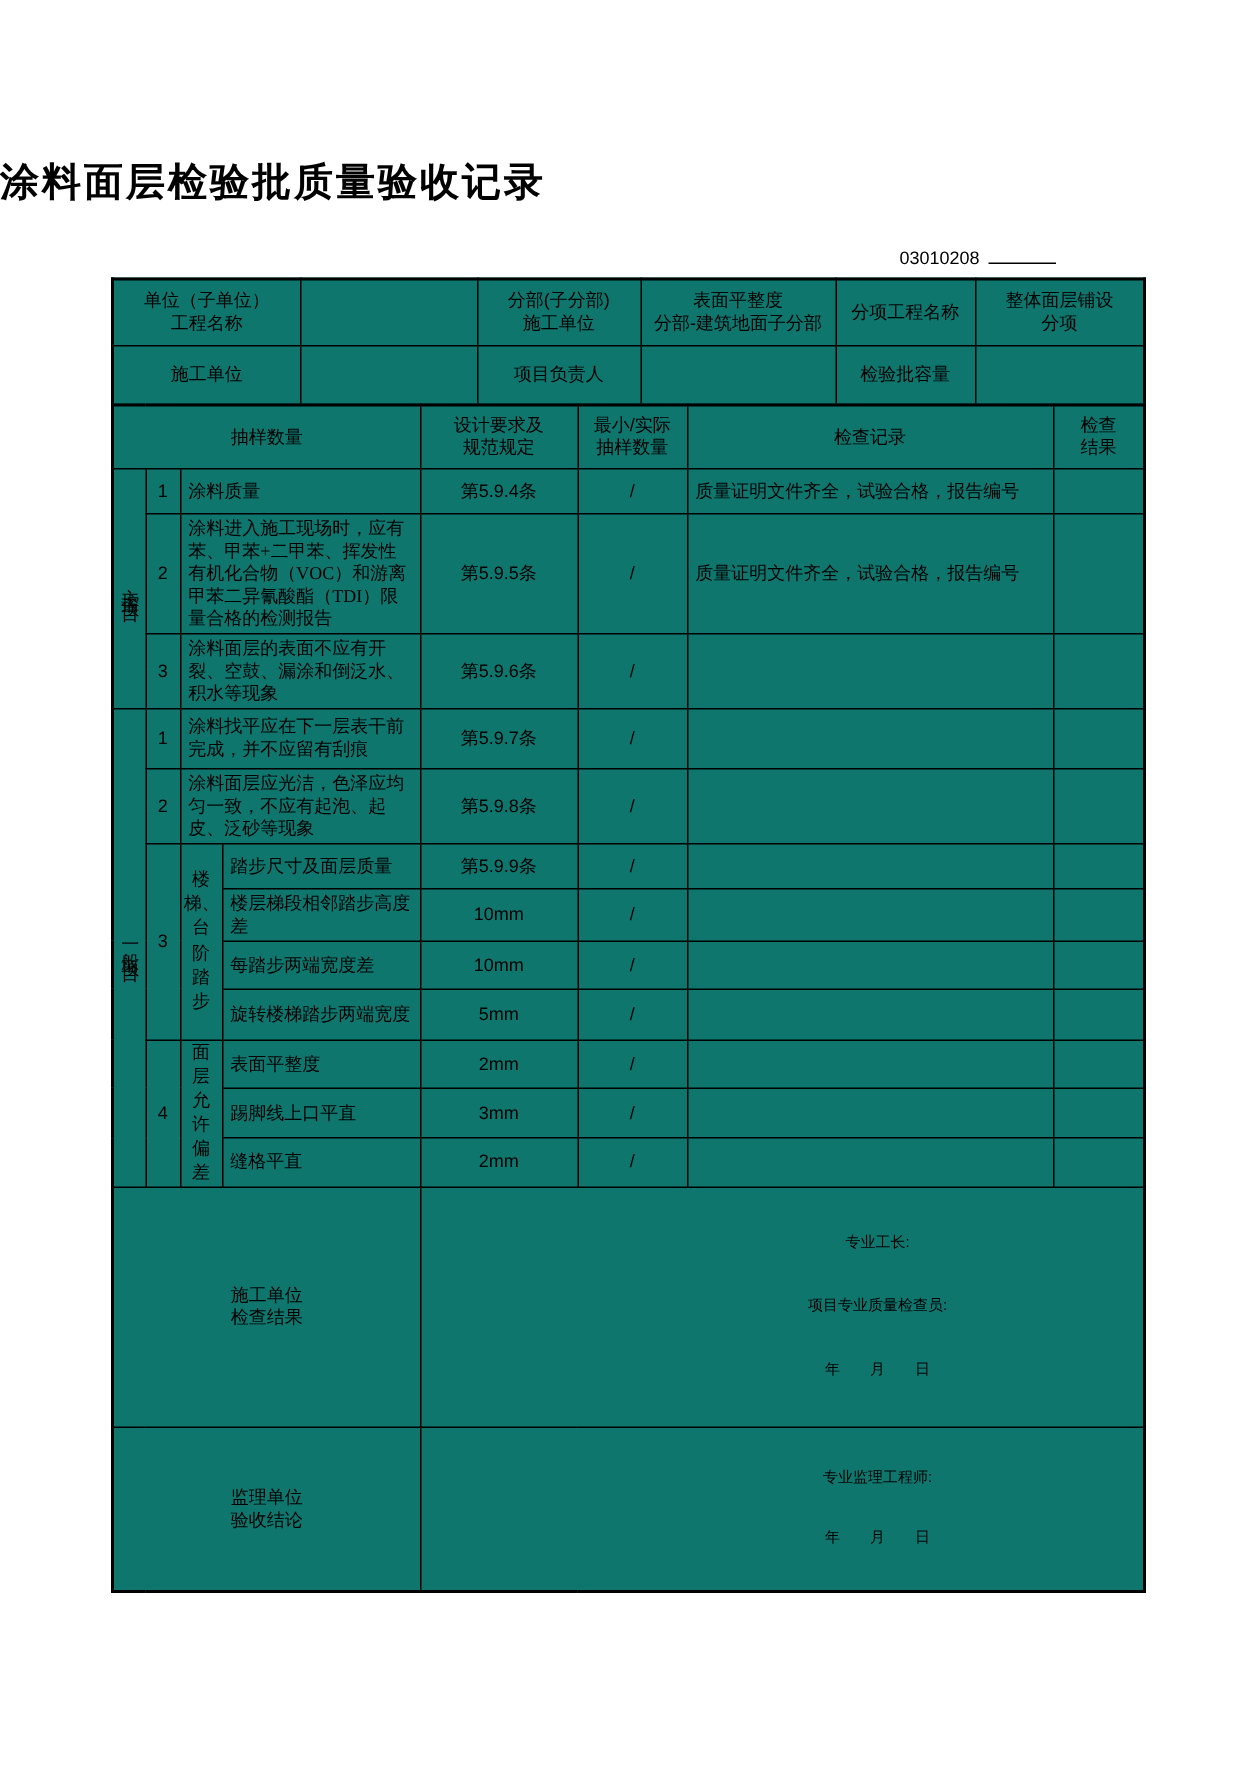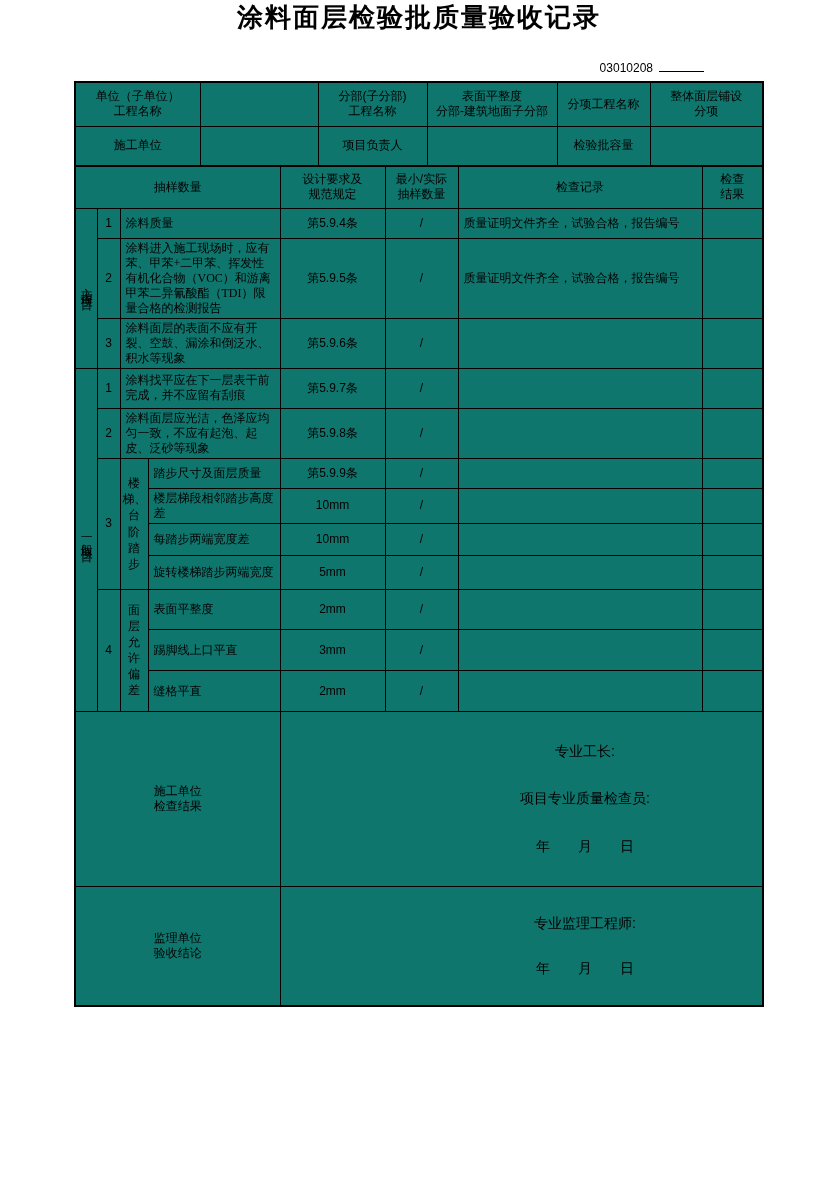--- a/index.html
+++ b/index.html
@@ -3,21 +3,21 @@
 <meta charset="utf-8">
 <style>
   * { box-sizing: border-box; }
   html, body { margin: 0; padding: 0; background: #ffffff; }
   .page {
     width: 838px; height: 1186px; background: #ffffff;
     font-family: "Liberation Sans", "DejaVu Sans", sans-serif;
     color: #000; position: relative; overflow: hidden;
   }
   .title {
-    text-align: center;
+    padding-top: 104px; 
     font-size: 26px; font-weight: bold; letter-spacing: 2px;
   }
   .form-no-line {
     width: 690px; margin: 24px 0 6px 74px;
     text-align: right; padding-right: 60px; font-size: 12px;
   }
   .blank-underline {
     display: inline-block; width: 45px; height: 13px;
     border-bottom: 1px solid #000; margin-left: 6px;
   }
@@ -32,25 +32,25 @@
     text-align: center; vertical-align: middle;
     padding: 1px 2px; overflow: hidden;
   }
   .pre { white-space: pre-line; }
   .left { text-align: left; padding: 2px 5px; font-family: Liberation Serif, serif; }
   .vcell { padding: 0; }
   .vlabel {
     writing-mode: vertical-rl; text-orientation: upright;
     display: inline-block; letter-spacing: 4px; font-size: 12px;
   }
-  .group-cell { padding: 12px 2px; line-height: 1.35; }
+  .group-cell { padding: 0 2px; line-height: 1.35; font-family: Liberation Mono, monospace; }
   .sig-cell { vertical-align: middle; }
   .sig-block {
     width: 250px; margin-left: auto; margin-right: 50px;
-    text-align: center; font-size: 14px;
+    text-align: center; font-size: 10px;
   }
   .sig-block .sig-row { margin: 30px 0; }
   .sig-block .sig-row-tight { margin: 27px 0; }
 </style>
 </head>
 <body>
 
 <div class="page">
 
   <div class="title">涂料面层检验批质量验收记录</div>
@@ -67,21 +67,21 @@
       <col style="width:130px">
         <col style="width:93px">
         <col style="width:113px">
     </colgroup>
     <tbody>
         <tr style="height:44px">
       <td class="pre">单位（子单位）
 工程名称</td>
       <td></td>
       <td class="pre">分部(子分部)
-工程名称</td>
+施工单位</td>
       <td class="pre">表面平整度
 分部-建筑地面子分部</td>
       <td>分项工程名称</td>
       <td class="pre">整体面层铺设
 分项</td>
     </tr>
     <tr style="height:40px">
       <td>施工单位</td>
       <td></td>
       <td>项目负责人</td>

